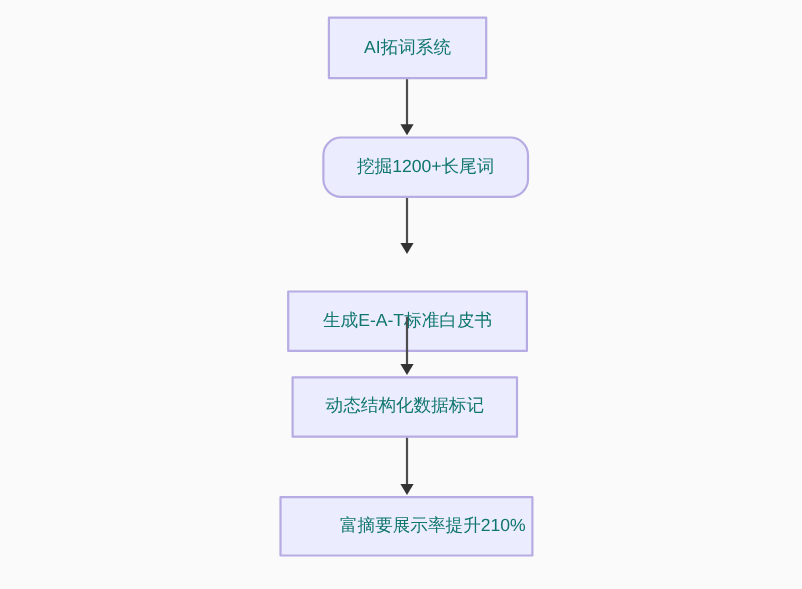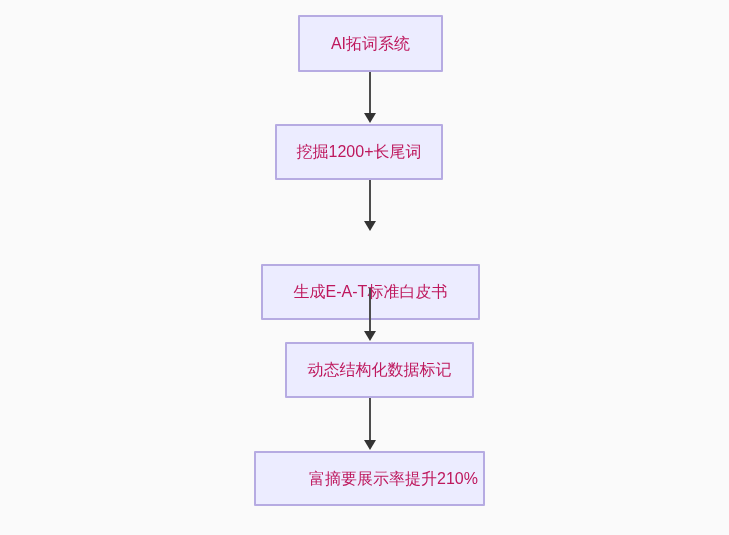--- a/index.html
+++ b/index.html
@@ -20,31 +20,31 @@
     position: absolute;
     box-sizing: border-box;
     background: #ececff;
     border: 2px solid #b6abe2;
     border-radius: 1px;
     display: flex;
     align-items: center;
     justify-content: center;
   }
   .node-label {
-    color: #be185d;
+    color: #0f766e;
     font-size: 16px;
     line-height: 1.2;
     white-space: nowrap;
     text-align: center;
   }
   
   .node-1 { left: 298px; top: 15px;  width: 145px; height: 57px; }
-  .node-2 { left: 275px; top: 124px; width: 168px; height: 56px; }
+  .node-2 { left: 293px; top: 124px; width: 188px; height: 56px; border-radius: 17px; }
   .node-3 { left: 261px; top: 232px; width: 219px; height: 56px; margin-top: 32px; }
-  .node-4 { left: 265px; top: 342px; width: 189px; height: 56px; margin-left: 20px; }
+  .node-4 { left: 265px; top: 342px; width: 206px; height: 56px; }
   .node-5 { left: 254px; top: 451px; width: 231px; height: 55px; padding-left: 48px; }
 
   .edge { position: absolute; left: 0; top: 0; }
   .edge-line {
     position: absolute;
     left: 369px;
     width: 2px;
     background: #4d4d4d;
   }
   .edge-arrowhead {

